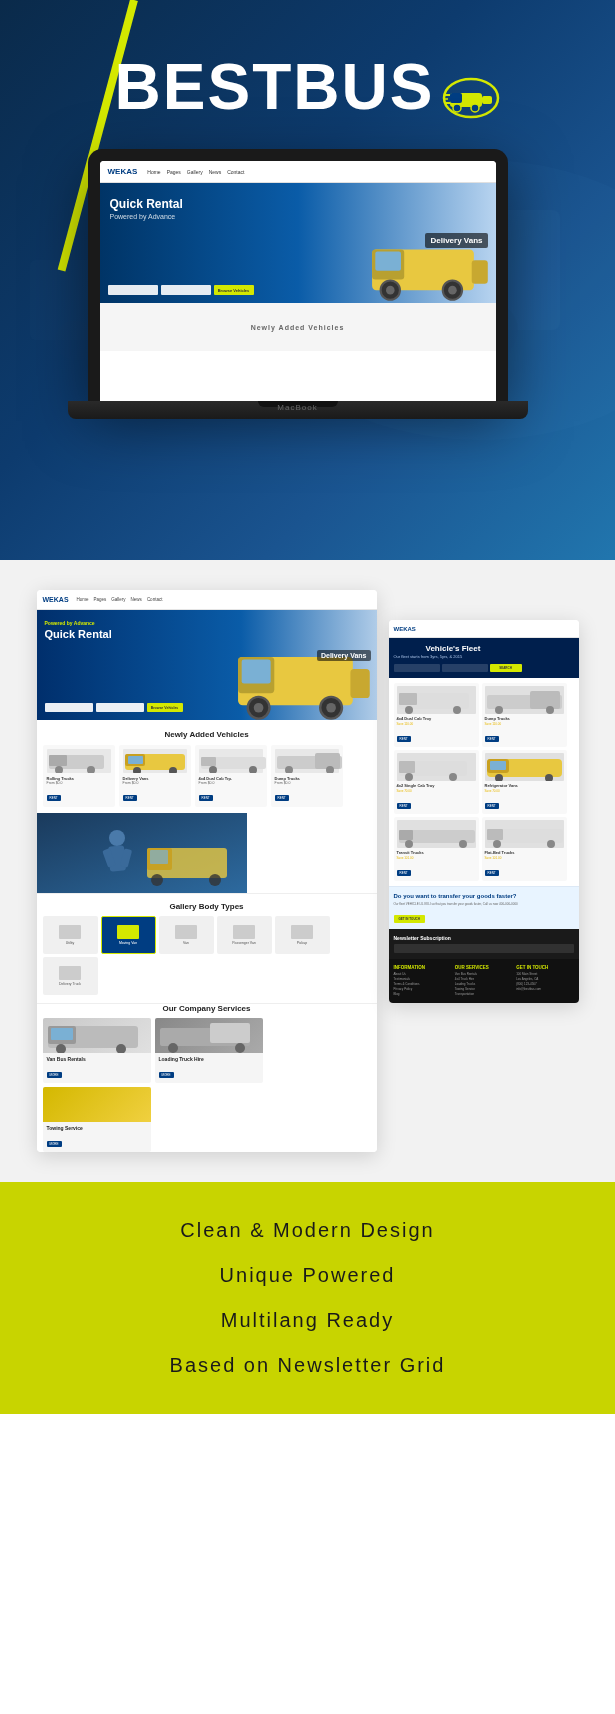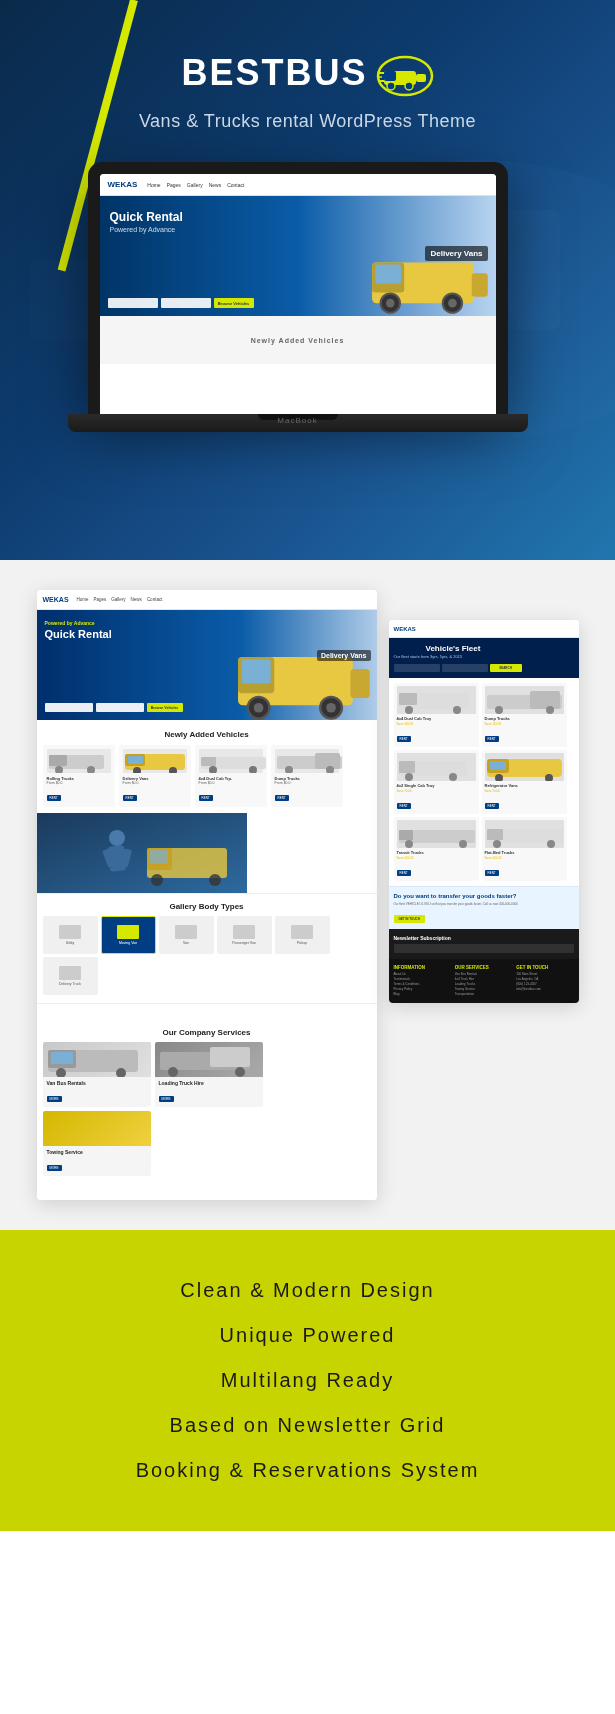--- a/index.html
+++ b/index.html
@@ -41,27 +41,27 @@
 
     .logo-area {
       margin-top: 55px;
       display: flex;
       flex-direction: column;
       align-items: center;
       z-index: 2;
     }
 
     .logo-text {
-      font-size: 36px;
+      font-size: 64px;
       font-weight: 900;
       color: #fff;
       letter-spacing: 2px;
       line-height: 1;
       display: flex;
-      align-items: flex-start;
+      align-items: flex-end;
       gap: 8px;
     }
 
     .logo-icon {
       display: inline-block;
       width: 58px;
       height: 42px;
     }
 
     .tagline {
@@ -474,21 +474,21 @@
     .ss-body-label {
       font-size: 3.5px;
       color: #555;
     }
     .ss-body-item.active .ss-body-label {
       color: #fff;
     }
 
     
     .ss-services {
-      padding: 24px 6px;
+      padding: 0 6px;
       background: #fff;
       border-top: 1px solid #eee;
     }
     .ss-services-title {
       font-size: 8px;
       font-weight: bold;
       color: #222;
       text-align: center;
       margin-bottom: 5px;
     }
@@ -683,21 +683,21 @@
     }
     .ss-small-footer-item {
       font-size: 3px;
       color: #999;
       margin-bottom: 1px;
     }
 
     
     .features-section {
       background: #c8d400;
-      padding: 49px 30px;
+      padding: 37px 30px;
       display: flex;
       flex-direction: column;
       align-items: center;
       gap: 22px;
     }
 
     .feature-item {
       font-size: 20px;
       color: #1a1a1a;
       letter-spacing: 2px;
@@ -737,21 +737,20 @@
         <rect x="8" y="16" width="12" height="10" rx="2" fill="#003d82"></rect>
         <circle cx="15" cy="31" r="4" fill="#003d82" stroke="#d4e800" stroke-width="1.5"></circle>
         <circle cx="33" cy="31" r="4" fill="#003d82" stroke="#d4e800" stroke-width="1.5"></circle>
         <rect x="40" y="19" width="10" height="8" rx="2" fill="#d4e800"></rect>
 
         <line x1="2" y1="18" x2="8" y2="18" stroke="#d4e800" stroke-width="2"></line>
         <line x1="2" y1="22" x2="6" y2="22" stroke="#d4e800" stroke-width="1.5"></line>
         <line x1="2" y1="26" x2="8" y2="26" stroke="#d4e800" stroke-width="2"></line>
       </svg>
     </div>
-    <div class="tagline">Vans &amp; Trucks rental WordPress Theme</div>
   </div>
 
   <div class="macbook-container">
     <div class="macbook-outer">
       <div class="macbook-screen">
 
         <div class="screen-header">
           <span class="screen-logo-small">WEKAS</span>
           <div class="screen-nav">
             <span>Home</span>
@@ -1132,14 +1131,13 @@
       </div>
     </div>
   </div>
 </div>
 
 <div class="features-section">
   <div class="feature-item">Clean &amp; Modern Design</div>
   <div class="feature-item">Unique Powered</div>
   <div class="feature-item">Multilang Ready</div>
   <div class="feature-item">Based on Newsletter Grid</div>
-  <div class="feature-item">Booking &amp; Reservations System</div>
 </div>
 
 </body></html>

